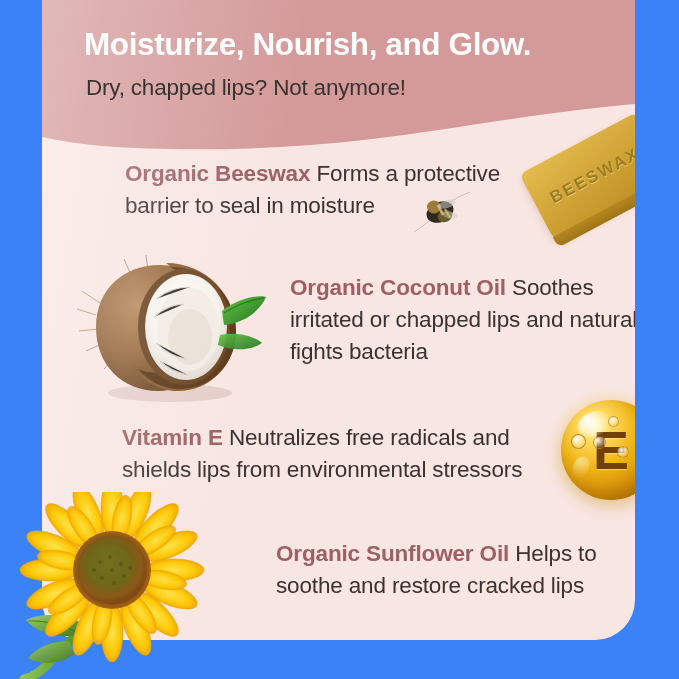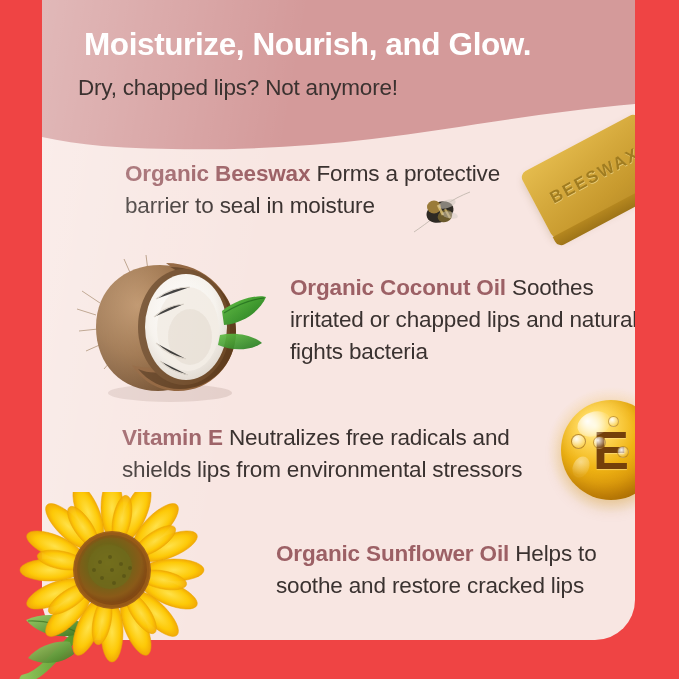--- a/index.html
+++ b/index.html
@@ -10,21 +10,21 @@
     width: 679px;
     height: 679px;
     overflow: hidden;
     font-family: "Liberation Sans", sans-serif;
     background: #fdf9f7;
   }
   #stage {
     position: relative;
     width: 679px;
     height: 679px;
-    background: #ef4444;
+    background: #3b82f6;
     overflow: hidden;
   }
 
   
   .card {
     position: absolute;
     left: 42px;
     top: 0;
     width: 593px;
     height: 640px;
@@ -61,21 +61,21 @@
     top: 26px;
     width: 520px;
     font-size: 31.5px;
     font-weight: bold;
     color: #ffffff;
     letter-spacing: -0.4px;
     white-space: nowrap;
   }
   .subtitle {
     position: absolute;
-    left: 36px;
+    left: 44px;
     top: 75px;
     width: 520px;
     font-size: 22.5px;
     font-weight: normal;
     color: #3b3230;
     letter-spacing: -0.2px;
     white-space: nowrap;
   }
 
   

